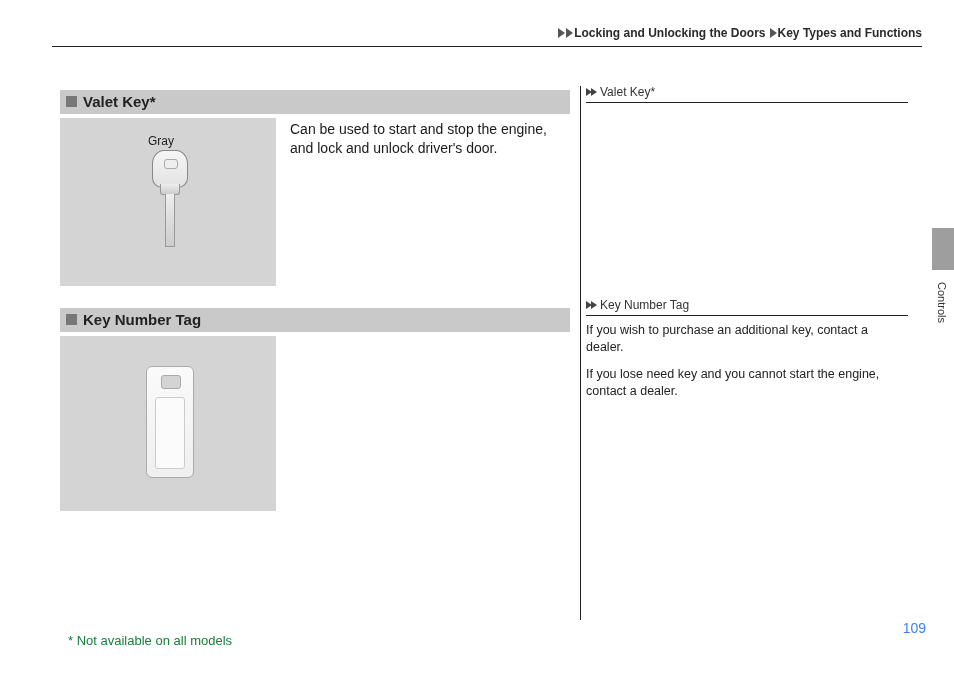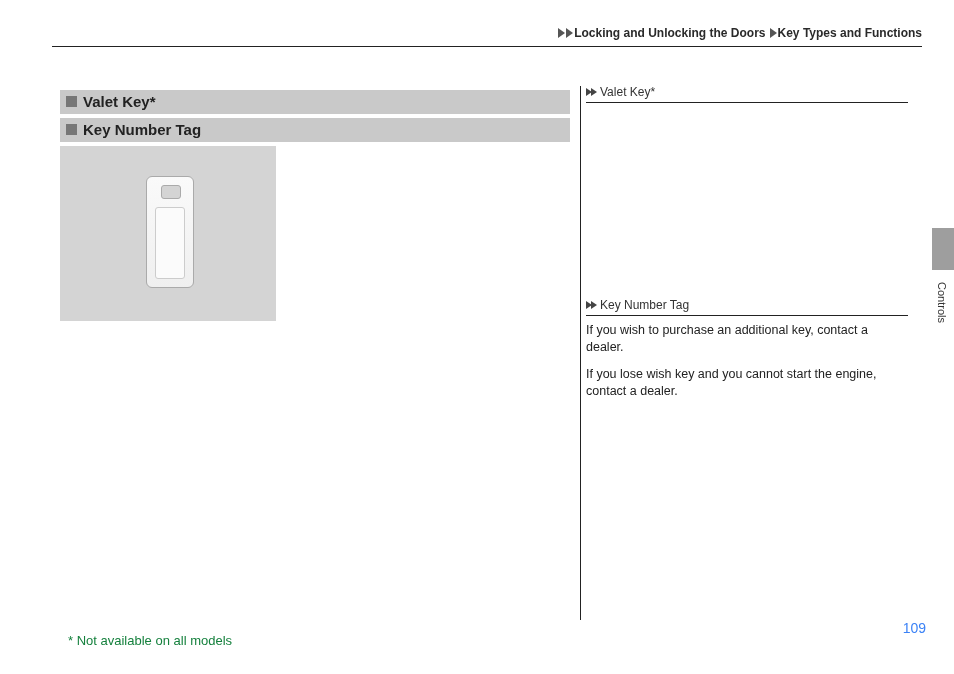--- a/index.html
+++ b/index.html
@@ -248,20 +248,29 @@
   <div class="side-label">Controls</div>
 
   <div class="divider"></div>
 
   <div class="left-col">
 
     <div class="sec-bar">
       <span class="sq"></span>
       <span>Valet Key*</span>
     </div>
+    <div class="sec-body">
+      <div class="illus">
+        <div class="key-label">Gray</div>
+        <div class="key-head"></div>
+        <div class="key-shoulder"></div>
+        <div class="key-blade"></div>
+      </div>
+      <div class="sec-text">Can be used to start and stop the engine, and lock and unlock driver's door.</div>
+    </div>
 
     <div class="sec-bar">
       <span class="sq"></span>
       <span>Key Number Tag</span>
     </div>
     <div class="sec-body">
       <div class="illus illus-tall">
         <div class="tag">
           <div class="tag-hole"></div>
           <div class="tag-inner"></div>
@@ -282,21 +291,21 @@
     </div>
 
     <div class="note-block2">
       <div class="note-head">
         <span class="note-tri"></span>
         <span class="note-tri"></span>
         <span>Key Number Tag</span>
       </div>
       <div class="note-text">
         <p>If you wish to purchase an additional key, contact a dealer.</p>
-        <p>If you lose wish key and you cannot start the engine, contact a dealer.</p>
+        <p>If you lose need key and you cannot start the engine, contact a dealer.</p>
       </div>
     </div>
 
   </div>
 
   <div class="footnote">* Not available on all models</div>
   <div class="pagenum">109</div>
 
 </div>
 

